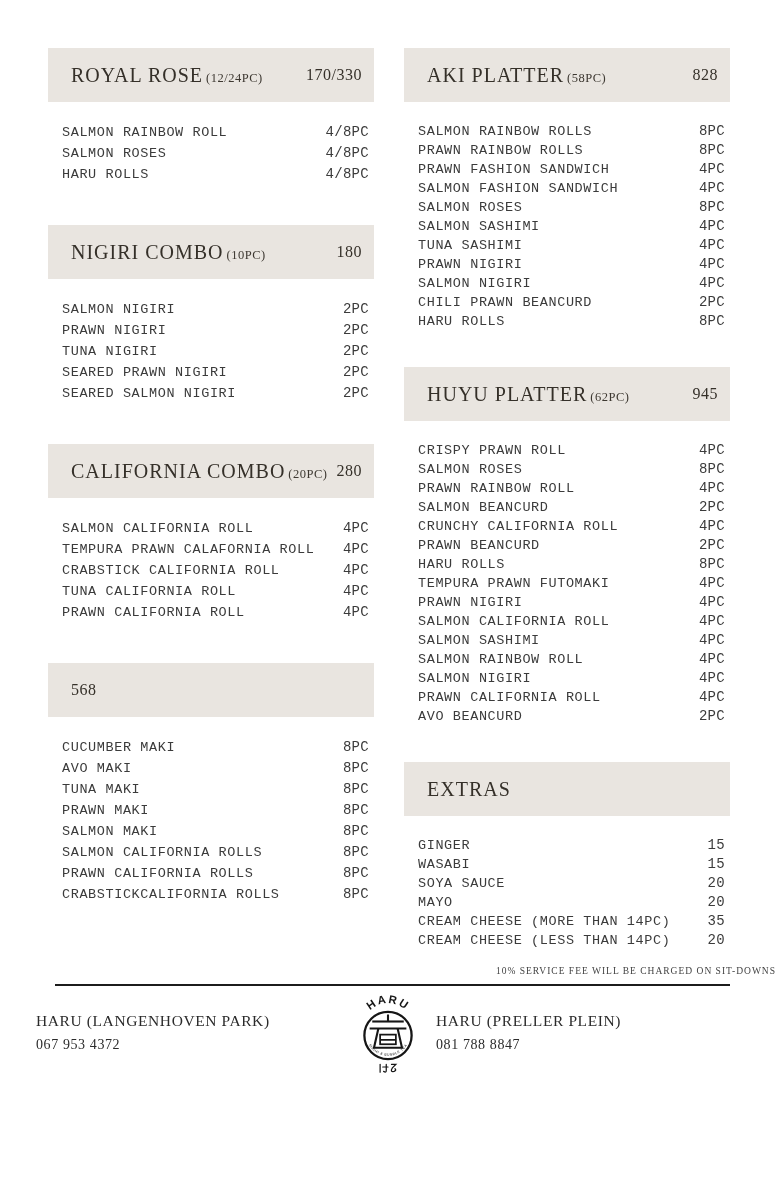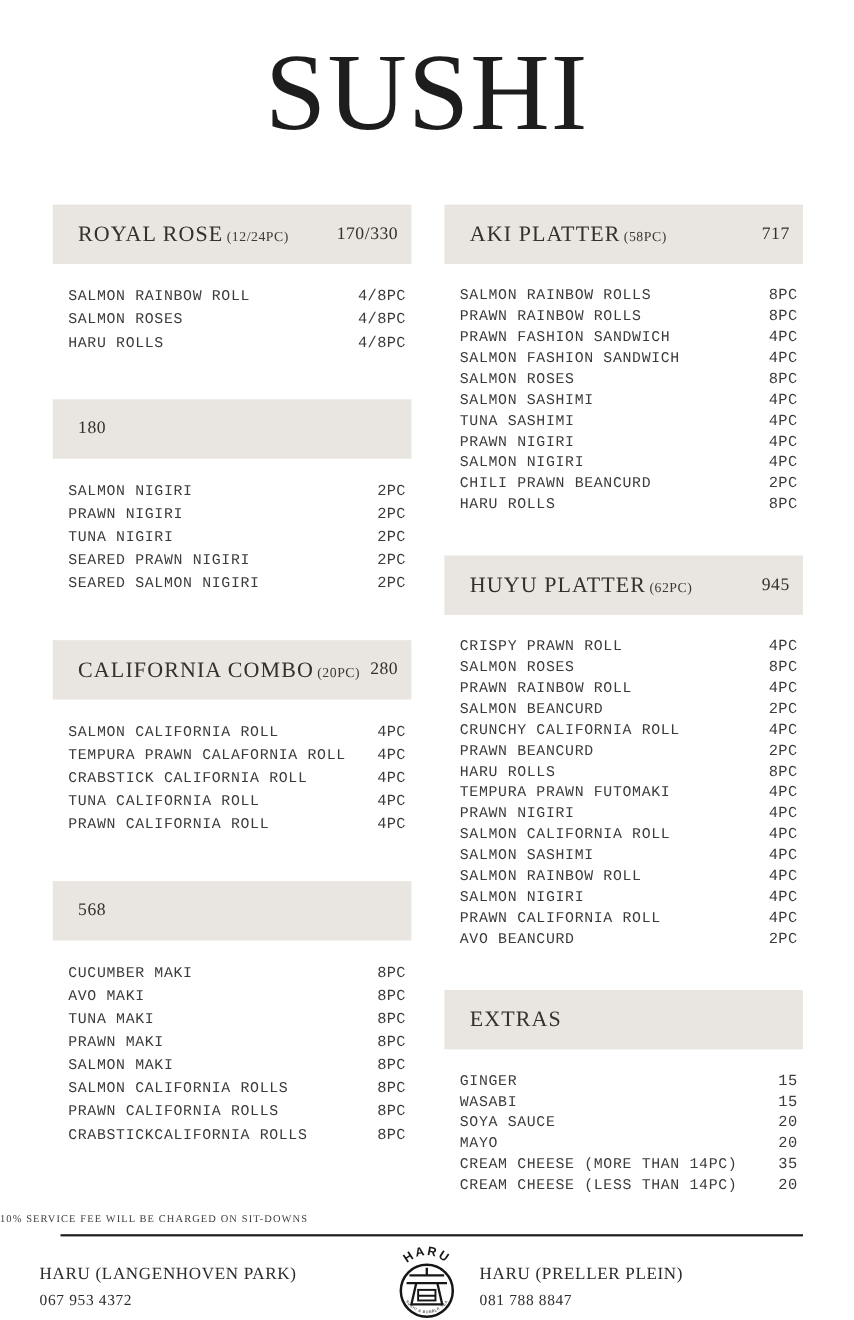--- a/index.html
+++ b/index.html
@@ -25,36 +25,35 @@
   }
   .sec-name{font-size:20px;letter-spacing:1px;color:#353029;white-space:nowrap;}
   .sec-count{font-size:12.5px;letter-spacing:.5px;margin-left:3px;color:#3d3831;}
   .sec-price{font-size:16px;letter-spacing:.5px;color:#353029;white-space:nowrap;}
   .sec-items{list-style:none;margin:20px 0 0;padding:0 5px 0 14px;font-family:Liberation Mono, monospace;}
   .item-row{display:flex;justify-content:space-between;align-items:baseline;line-height:20px;}
   .col--right .item-row{line-height:19px;}
   .item-name{font-size:13.5px;letter-spacing:.6px;color:#3b3b3b;white-space:nowrap;}
   .item-qty{font-size:14px;letter-spacing:.3px;color:#3b3b3b;white-space:nowrap;}
   .service-note{
-    text-align:left;font-size:9.5px;letter-spacing:1px;color:#424242;margin-top:16px;
+    text-align:right;font-size:9.5px;letter-spacing:1px;color:#424242;margin-top:16px;
   }
   .footer-rule{border:none;border-top:2px solid #1c1c1c;margin:8px 46px 0 55px;}
   .footer{display:flex;align-items:center;margin-top:4px;padding:0 36px;}
   .loc{flex:1;text-align:left;color:#2b2b2b;}
   .loc-name{font-size:15.5px;letter-spacing:.6px;}
   .loc-phone{font-size:14px;letter-spacing:.6px;margin-top:7px;}
   .logo{width:96px;display:flex;justify-content:center;}
   .logo svg{width:84px;height:84px;display:block;}
 </style>
 </head>
 <body>
 
 <div class="page">
 
-  <h1 class="title">SUSHI</h1>
 
   <div class="columns">
     <div class="col col--left" id="col-left">
         <section class="menu-section">
           <header class="sec-bar">
             <span class="sec-name">ROYAL ROSE<span class="sec-count">(12/24PC)</span></span>
             <span class="sec-price">170/330</span>
           </header>
           <ul class="sec-items">
             <li class="item-row">
@@ -66,20 +65,21 @@
               <span class="item-qty">4/8PC</span>
             </li>
             <li class="item-row">
               <span class="item-name">HARU ROLLS</span>
               <span class="item-qty">4/8PC</span>
             </li>
           </ul>
         </section>
         <section class="menu-section">
           <header class="sec-bar">
+            <span class="sec-name">NIGIRI COMBO<span class="sec-count">(10PC)</span></span>
             <span class="sec-price">180</span>
           </header>
           <ul class="sec-items">
             <li class="item-row">
               <span class="item-name">SALMON NIGIRI</span>
               <span class="item-qty">2PC</span>
             </li>
             <li class="item-row">
               <span class="item-name">PRAWN NIGIRI</span>
               <span class="item-qty">2PC</span>
@@ -163,21 +163,21 @@
               <span class="item-name">CRABSTICKCALIFORNIA ROLLS</span>
               <span class="item-qty">8PC</span>
             </li>
           </ul>
         </section>
       </div>
     <div class="col col--right" id="col-right">
         <section class="menu-section">
           <header class="sec-bar">
             <span class="sec-name">AKI PLATTER<span class="sec-count">(58PC)</span></span>
-            <span class="sec-price">717</span>
+            <span class="sec-price">828</span>
           </header>
           <ul class="sec-items">
             <li class="item-row">
               <span class="item-name">SALMON RAINBOW ROLLS</span>
               <span class="item-qty">8PC</span>
             </li>
             <li class="item-row">
               <span class="item-name">PRAWN RAINBOW ROLLS</span>
               <span class="item-qty">8PC</span>
             </li>

